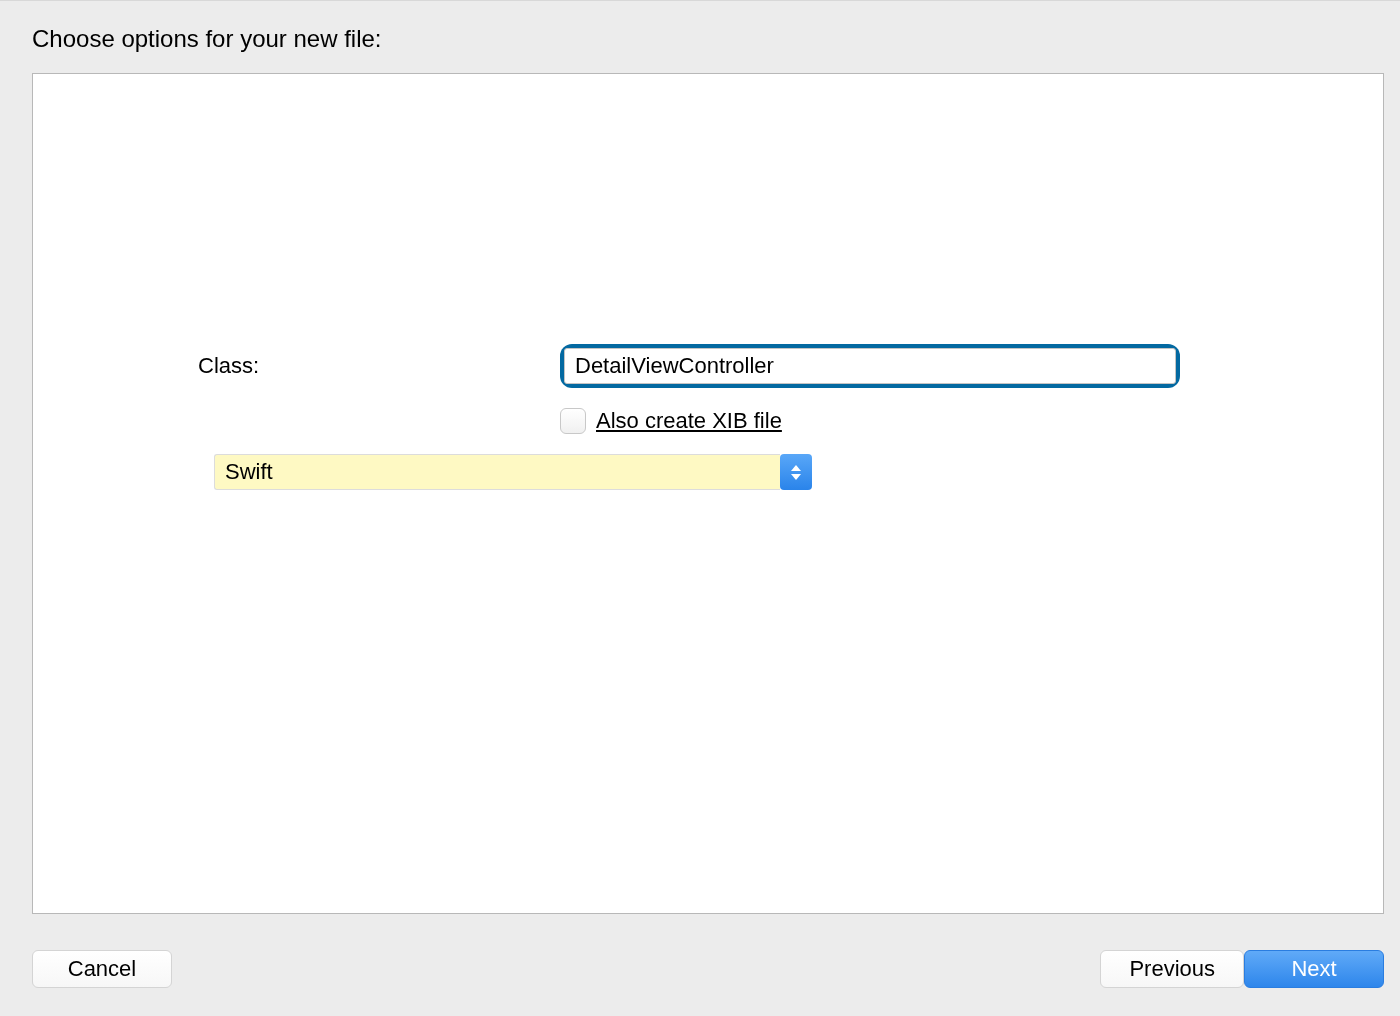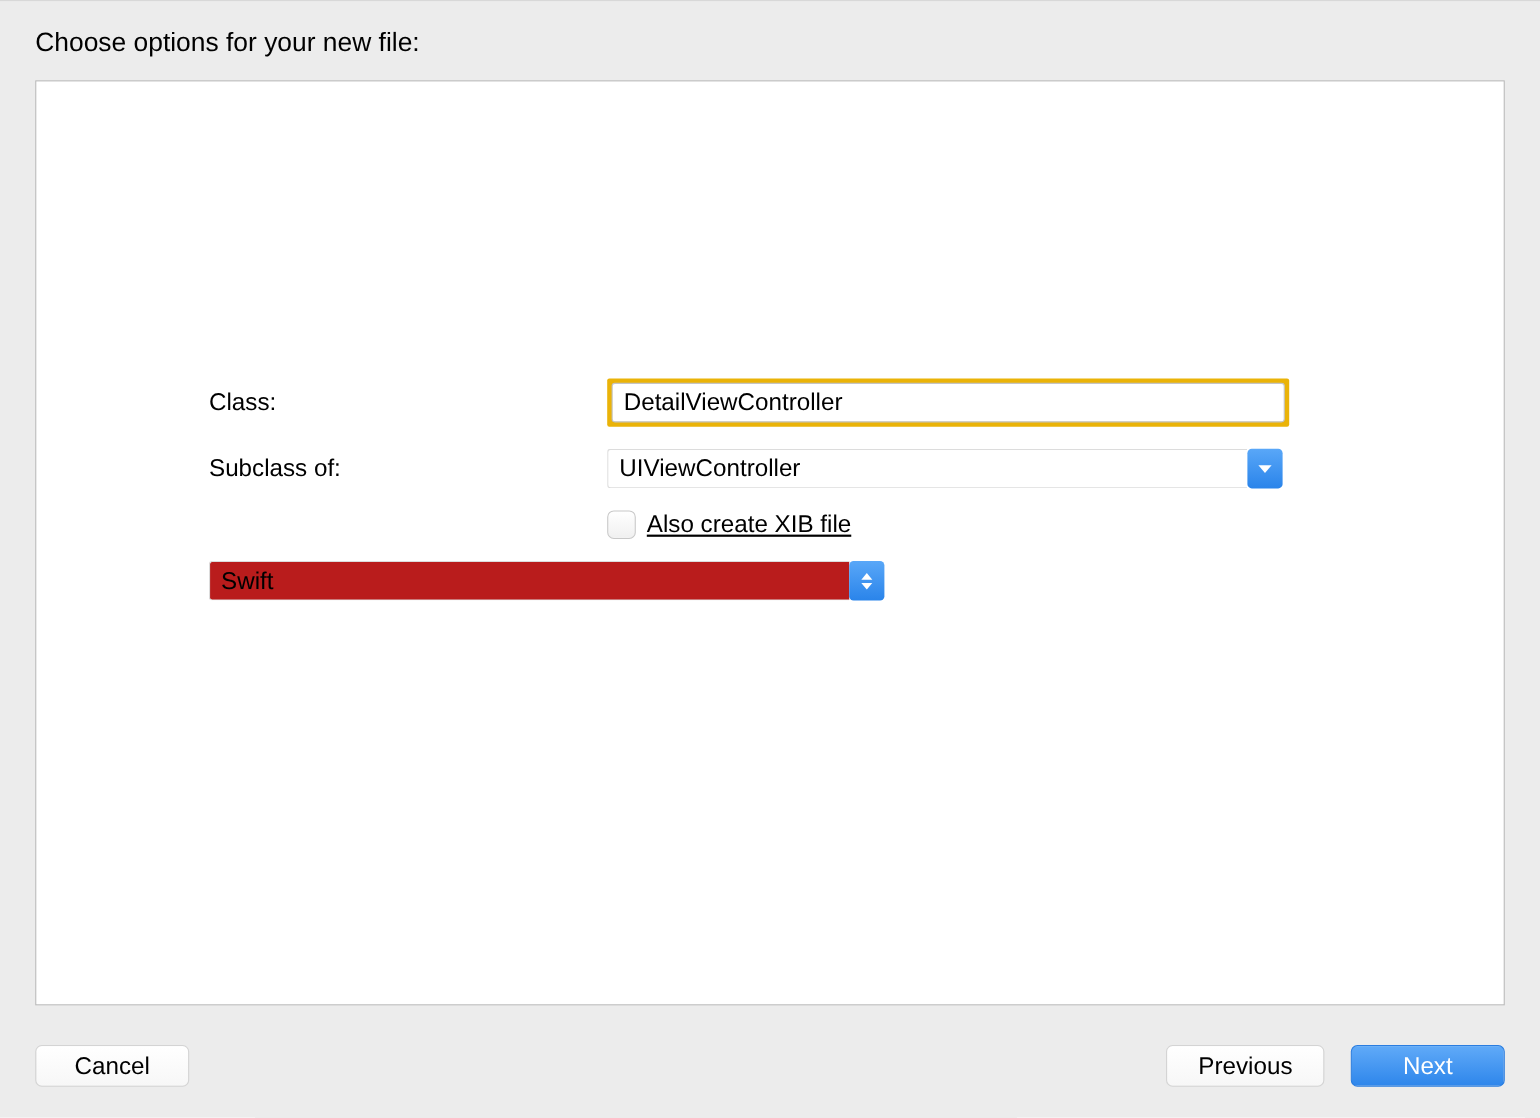--- a/index.html
+++ b/index.html
@@ -10,21 +10,21 @@
     
     body {
       font-family: -apple-system, BlinkMacSystemFont, "Helvetica Neue", Helvetica, Arial, sans-serif;
       background: #ececec;
       width: 1400px;
       height: 1016px;
       overflow: hidden;
     }
     
     .dialog {
-      padding: 24px 32px 28px 32px;
+      padding: 24px 16px 28px 32px;
       height: 100%;
       display: flex;
       flex-direction: column;
       border-top: 1px solid #d8d8d8;
     }
     
     .title {
       font-size: 24px;
       font-weight: 400;
       color: #000;
@@ -55,22 +55,22 @@
     .label {
       width: 350px;
       font-size: 22px;
       color: #000;
     }
     
     .focused-input-wrapper {
       flex: 1;
       max-width: 620px;
       padding: 4px;
-      border-radius: 2px;
-      background: #eab308;
+      border-radius: 12px;
+      background: #0369a1;
     }
     
     .text-input {
       width: 100%;
       height: 36px;
       padding: 0 10px;
       font-size: 22px;
       border: 1px solid #c4c4c4;
       border-radius: 3px;
       outline: none;
@@ -148,25 +148,26 @@
     }
     
     .select-display {
       flex: 1;
       height: 36px;
       padding: 0 10px;
       font-size: 22px;
       border: 1px solid #dcdcdc;
       border-right: none;
       border-radius: 3px 0 0 3px;
-      background: #b91c1c;
+      background: #fef9c3;
       color: #000;
       display: flex;
       align-items: center;
       cursor: default;
+      margin-left: 16px;
     }
     
     .select-button {
       width: 32px;
       height: 36px;
       background: linear-gradient(to bottom, #59a7f8, #2a84ea);
       border: none;
       border-radius: 4px;
       display: flex;
       flex-direction: column;
@@ -194,21 +195,20 @@
     
     .footer {
       display: flex;
       justify-content: space-between;
       align-items: flex-end;
       margin-top: 36px;
     }
     
     .footer-right {
       display: flex;
-      gap: 24px;
     }
     
     .btn {
       height: 38px;
       padding: 0 28px;
       font-size: 22px;
       border-radius: 6px;
       cursor: pointer;
       display: flex;
       align-items: center;
@@ -238,29 +238,20 @@
   <div class="content-panel">
     <div class="form">
 
       <div class="form-row">
         <div class="label">Class:</div>
         <div class="focused-input-wrapper">
           <input type="text" class="text-input" value="DetailViewController" style="">
         </div>
       </div>
 
-      <div class="form-row">
-        <div class="label">Subclass of:</div>
-        <div class="combo-wrapper">
-          <input type="text" class="combo-input" value="UIViewController" style="">
-          <button class="combo-button">
-            <span class="chevron-down"></span>
-          </button>
-        </div>
-      </div>
 
       <div class="checkbox-row">
         <div class="checkbox"></div>
         <div class="checkbox-label">Also create XIB file</div>
       </div>
 
       <div class="form-row">
         <div class="select-wrapper">
           <div class="select-display">Swift</div>
           <button class="select-button">

